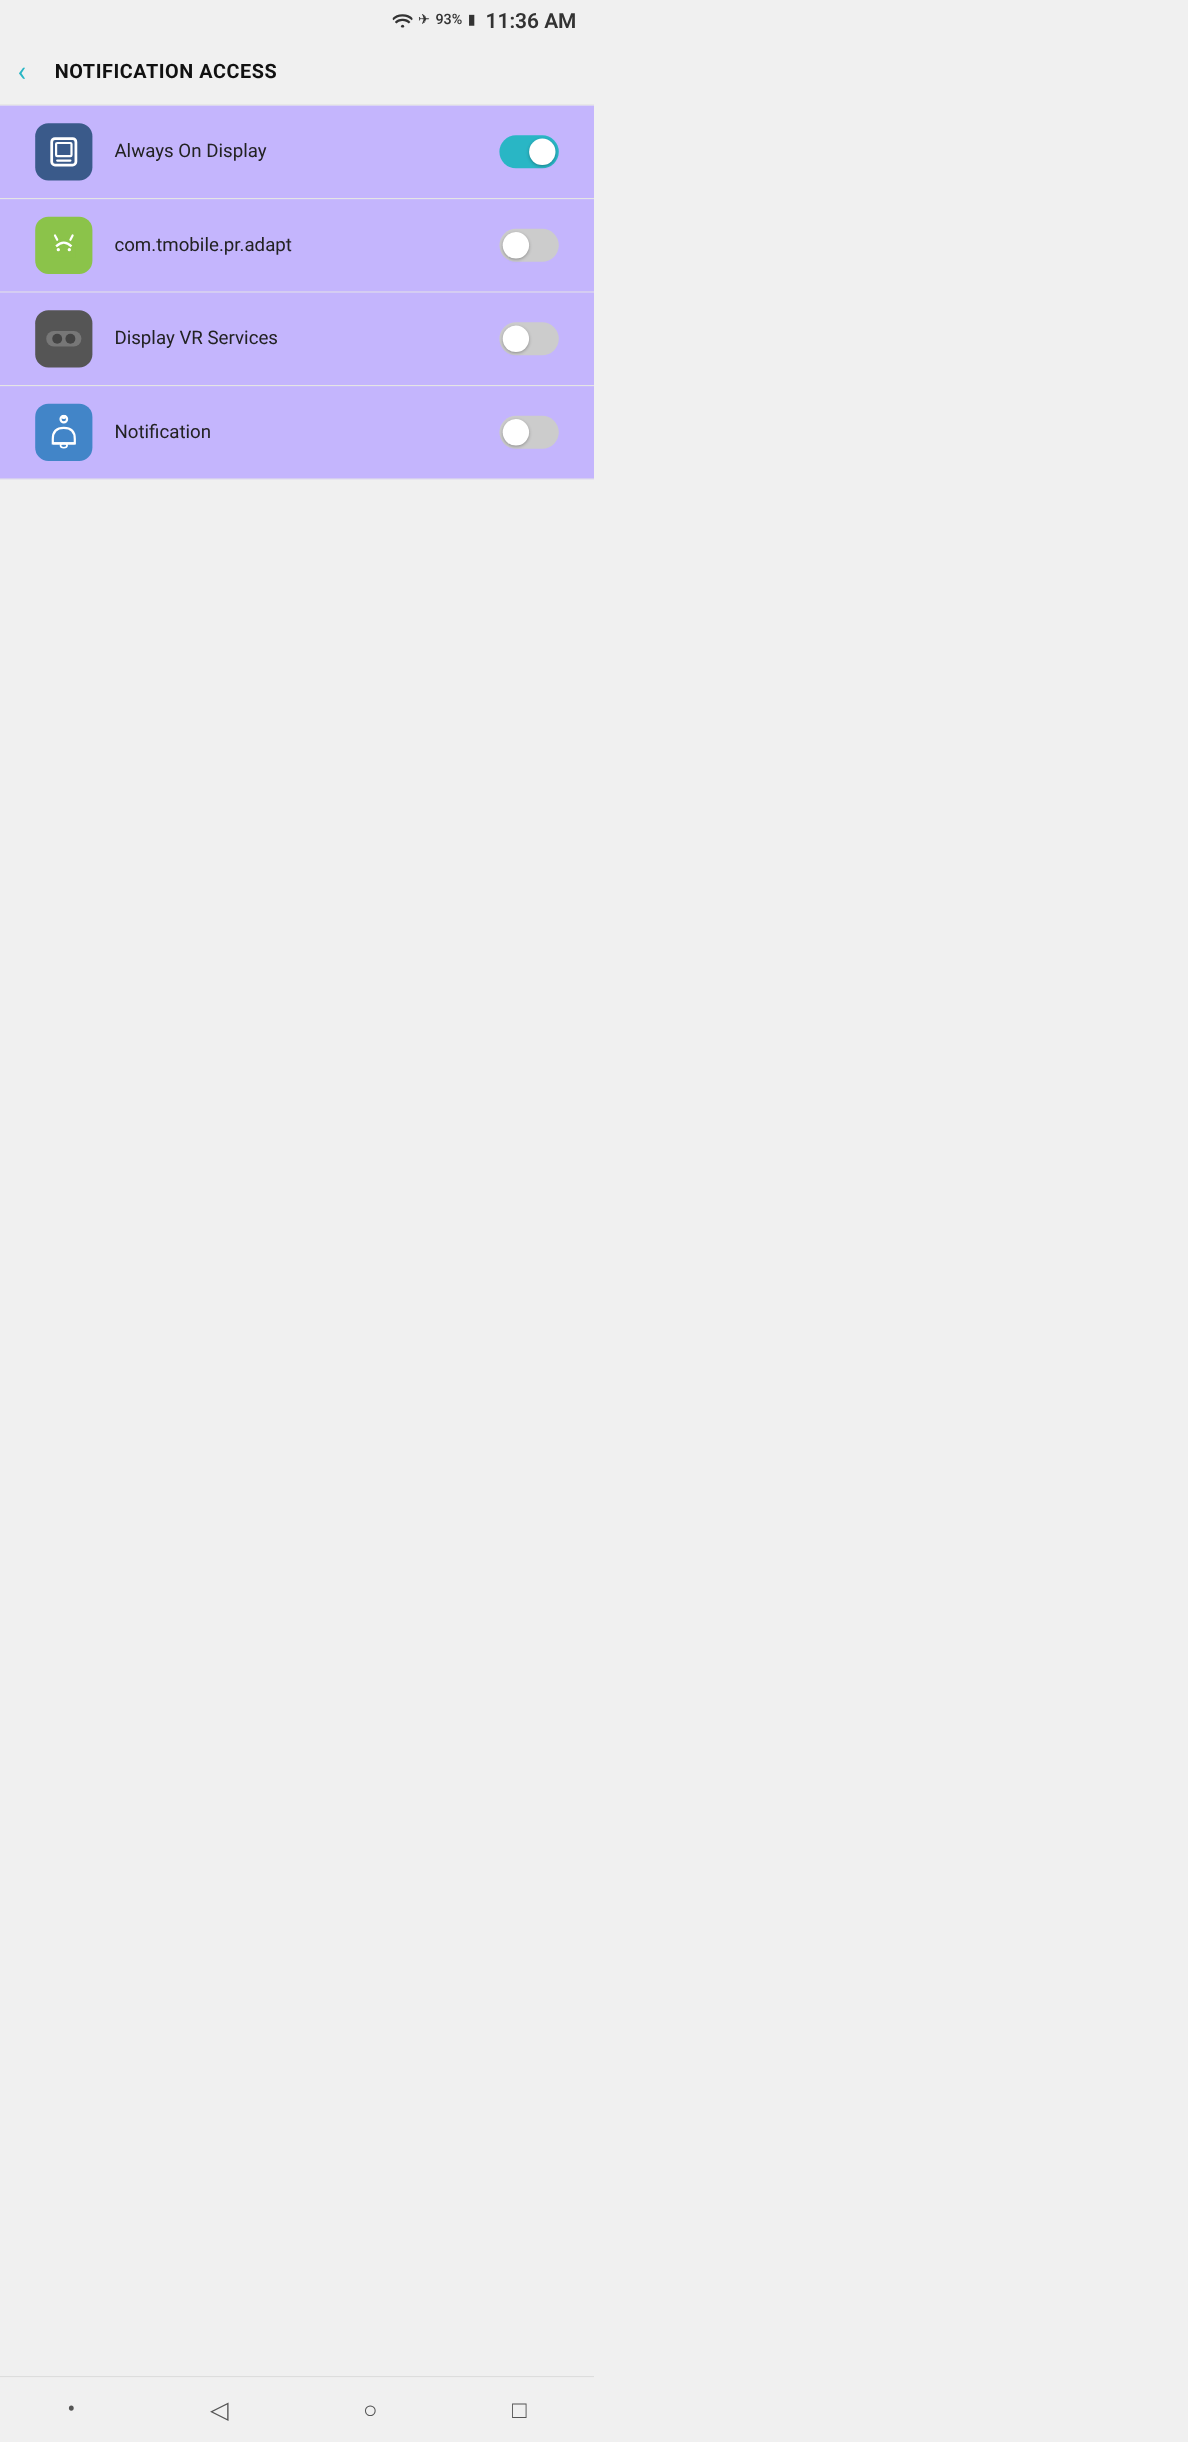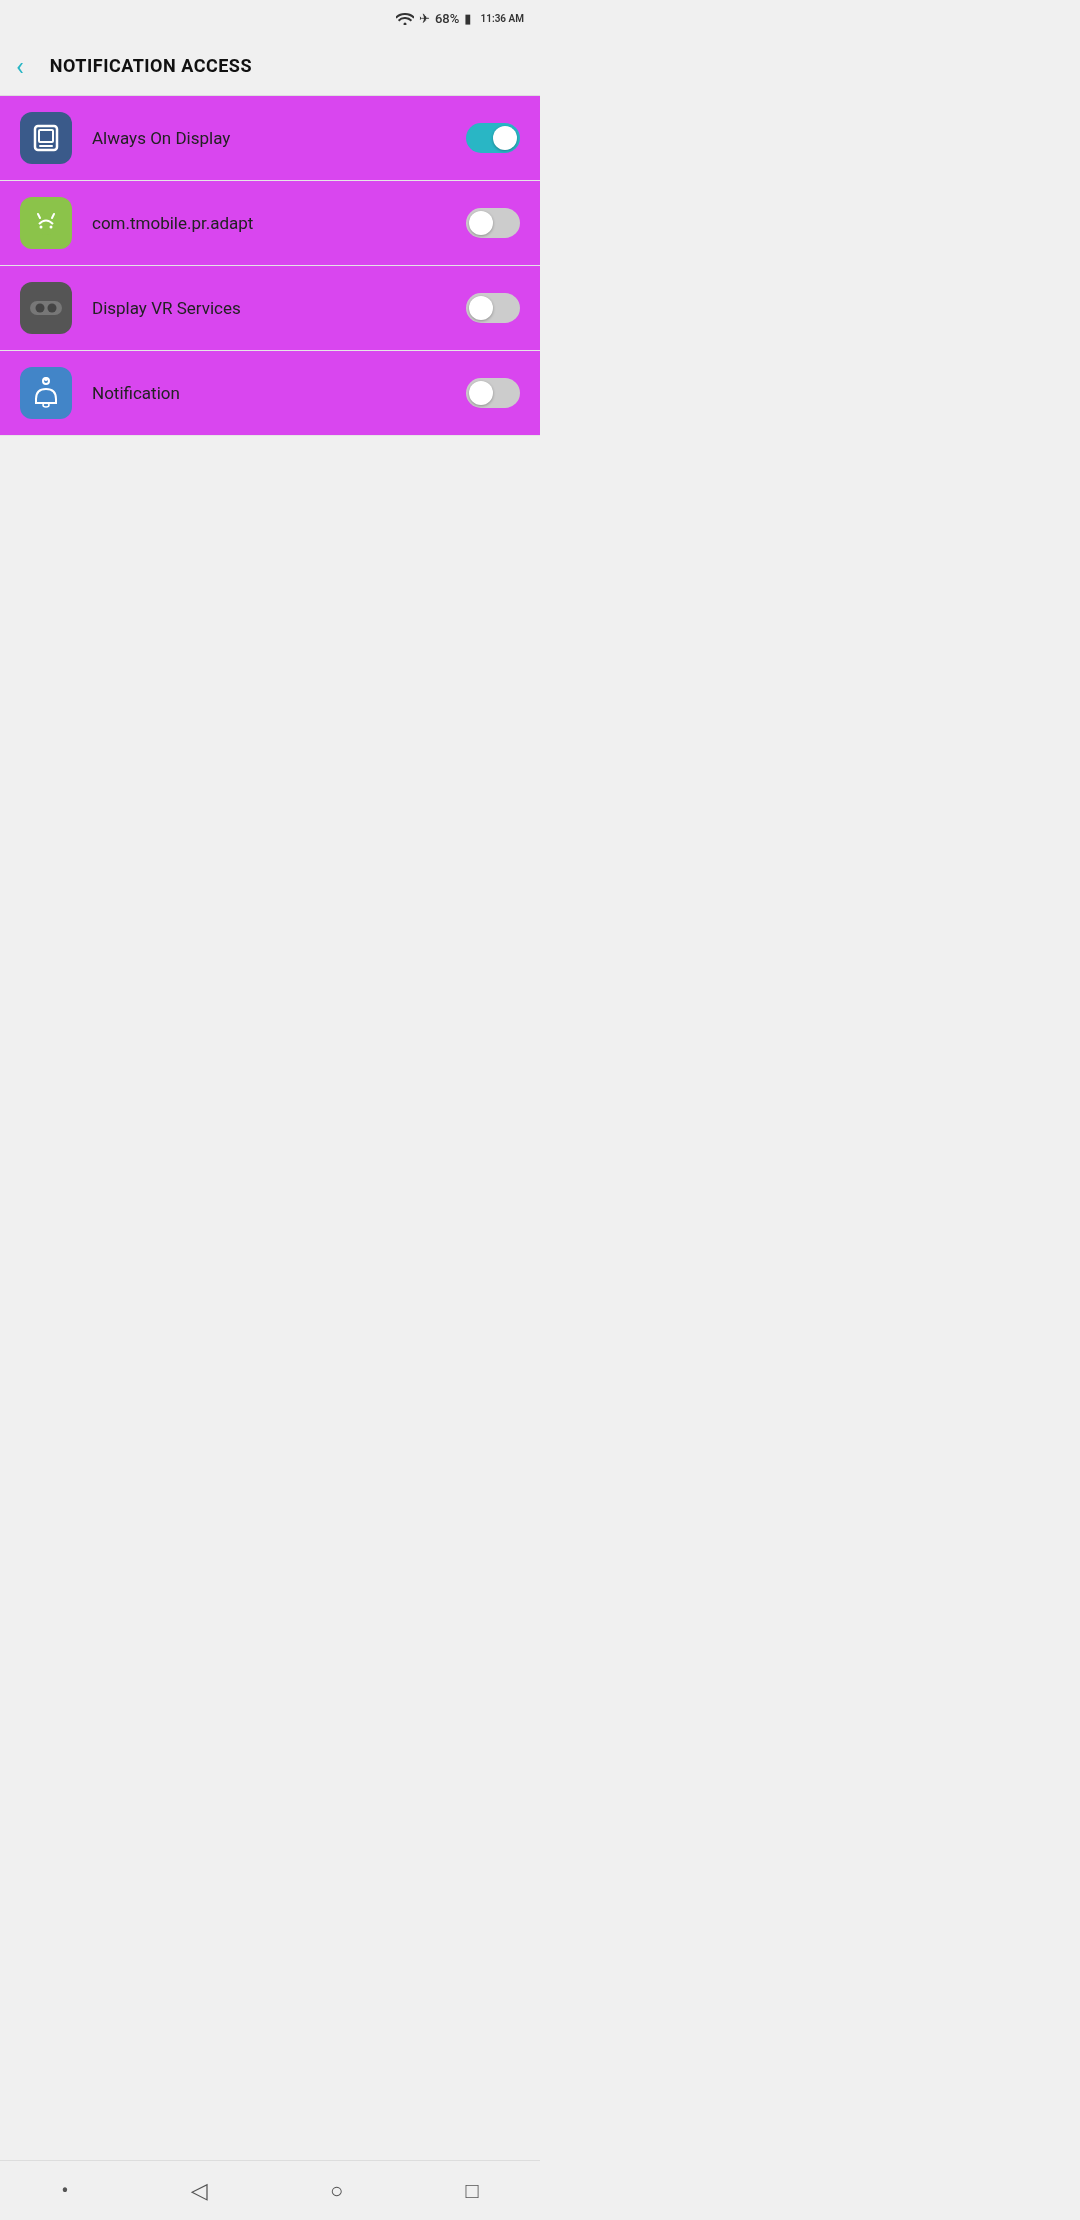--- a/index.html
+++ b/index.html
@@ -27,21 +27,21 @@
     }
     .status-icons {
       display: flex;
       align-items: center;
       gap: 5px;
       font-size: 13px;
       color: #333;
       font-weight: 500;
     }
     .status-time {
-      font-size: 10px;
+      font-size: 19px;
       font-weight: 600;
       color: #333;
       margin-left: 4px;
     }
 
     
     .header {
       width: 100%;
       height: 60px;
       background: #f0f0f0;
@@ -70,22 +70,22 @@
     
     .content {
       width: 100%;
       background: #f8f8f8;
     }
 
     
     .list-item {
       display: flex;
       align-items: center;
-      padding: 16px 20px;
-      background: #d946ef;
+      padding: 16px 32px;
+      background: #c4b5fd;
       border-bottom: 1px solid #e5e5e5;
       min-height: 80px;
     }
     .app-icon {
       width: 52px;
       height: 52px;
       border-radius: 12px;
       flex-shrink: 0;
       display: flex;
       align-items: center;
@@ -162,21 +162,21 @@
 
 <div class="status-bar">
   <div class="status-icons">
 
     <svg width="18" height="14" viewBox="0 0 18 14" fill="none">
       <path d="M9 11.5a1.5 1.5 0 1 1 0 3 1.5 1.5 0 0 1 0-3z" fill="#333"></path>
       <path d="M9 8C11.2 8 13.2 8.9 14.7 10.4l1.4-1.4A9 9 0 0 0 9 6a9 9 0 0 0-7.1 3l1.4 1.4A6.96 6.96 0 0 1 9 8z" fill="#333"></path>
       <path d="M9 4c3.3 0 6.2 1.3 8.4 3.5l1.4-1.4A13 13 0 0 0 9 2 13 13 0 0 0-.8 6.1L.6 7.5A10.9 10.9 0 0 1 9 4z" fill="#333"></path>
     </svg>
     <span>✈</span>
-    <span>68%</span>
+    <span>93%</span>
     <span>▮</span>
     <span class="status-time">11:36 AM</span>
   </div>
 </div>
 
 <div class="header">
   <div class="back-btn">‹</div>
   <div class="header-title">NOTIFICATION ACCESS</div>
 </div>
 

